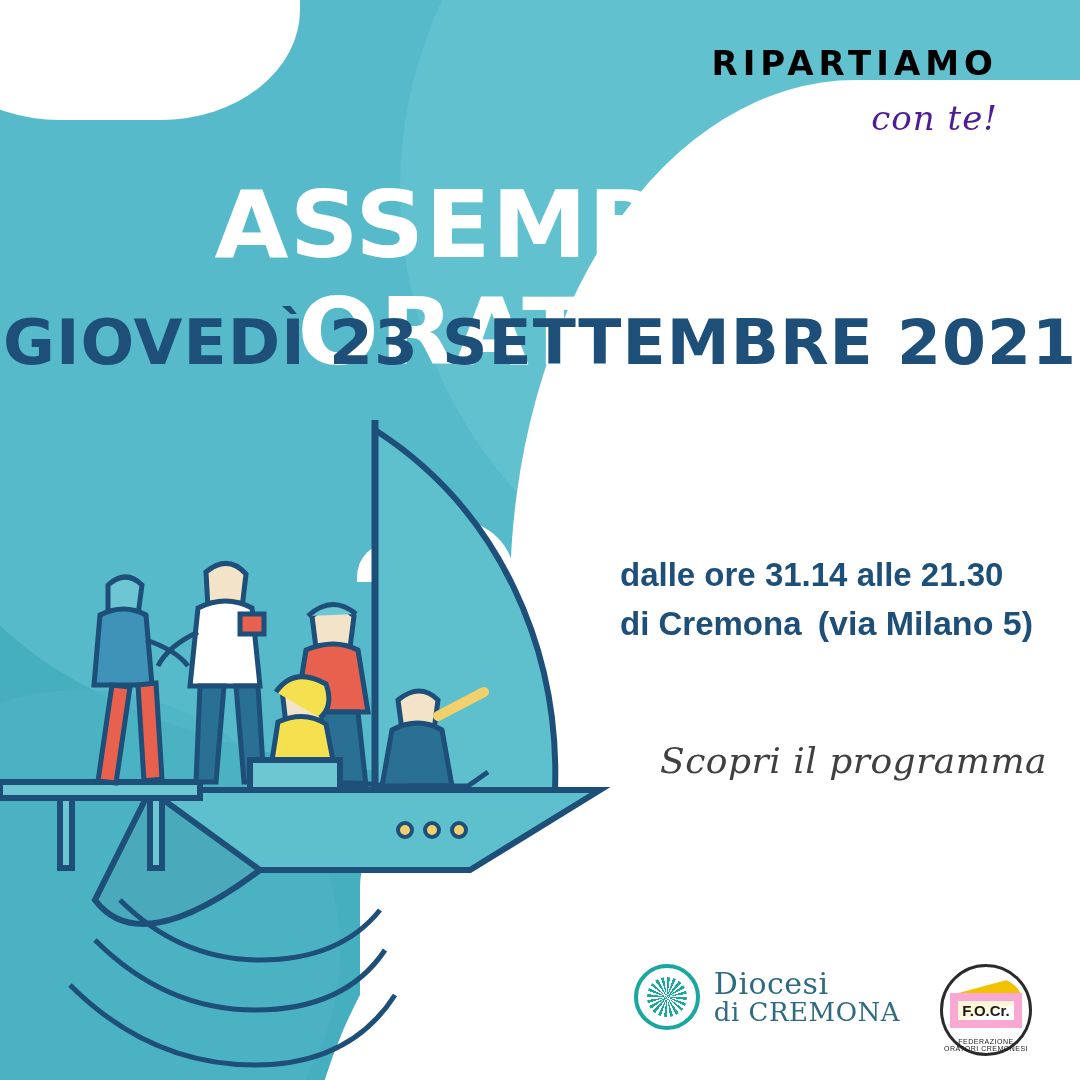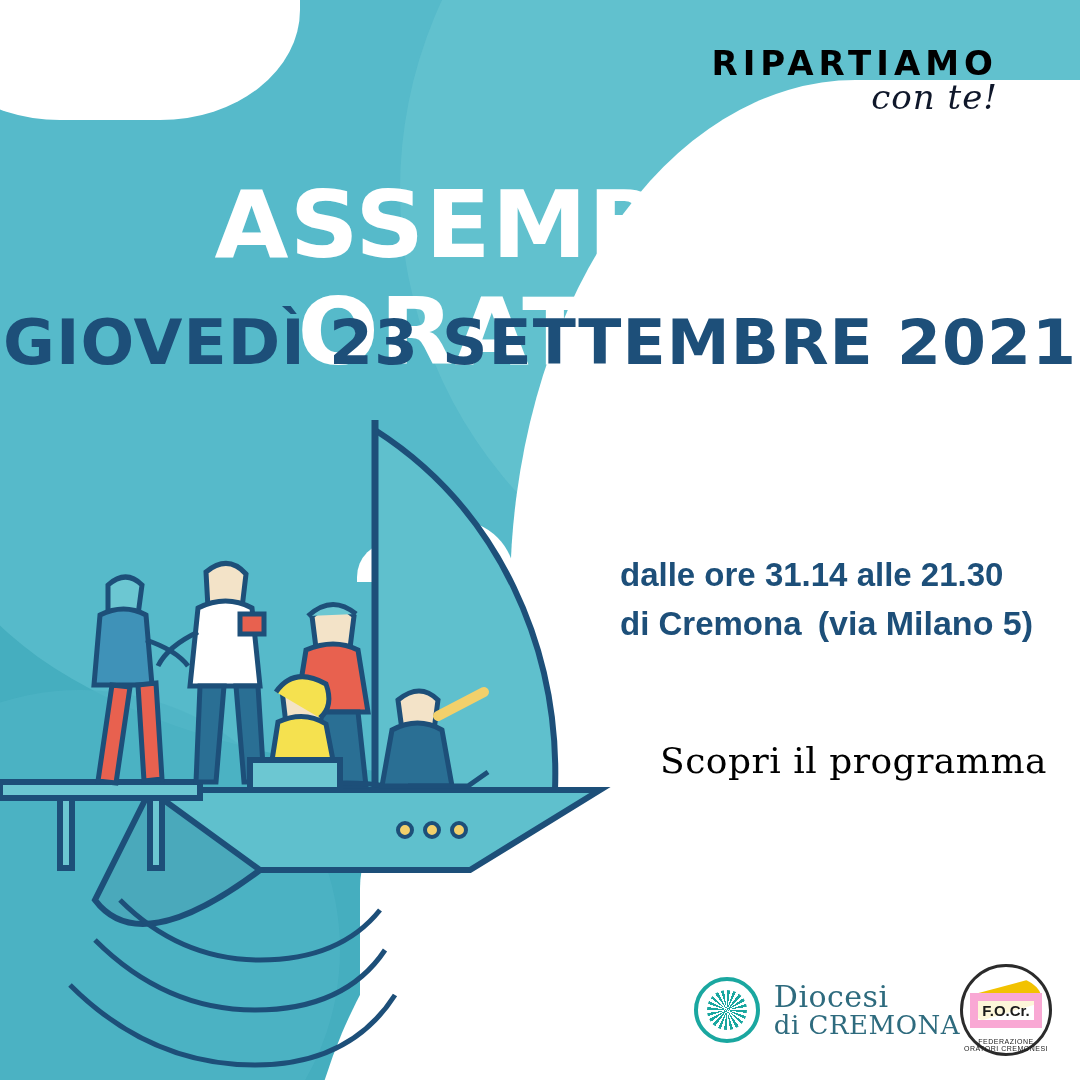--- a/index.html
+++ b/index.html
@@ -129,25 +129,25 @@
     line-height: 1;
   }
   .ripartiamo .main {
     font-family: "DejaVu Sans", sans-serif;
     font-weight: bold;
     font-size: 34px;
     letter-spacing: 5px;
     color: #000000;
   }
   .ripartiamo .sub {
-    margin-top: 0;
+    margin-top: 21px;
     font-family: "DejaVu Serif", serif;
     font-style: italic;
     font-size: 34px;
-    color: #0f172a;
+    color: #4c1d95;
     letter-spacing: 1px;
   }
 
   
   .title {
     position: absolute;
     left: 0;
     right: 0;
     top: 172px;
     text-align: center;
@@ -189,42 +189,44 @@
   }
   .info .line .small {
     font-size: 34px;
     margin-left: 7px;
   }
   .cta {
     position: absolute;
     left: 660px;
     top: 740px;
     font-family: "DejaVu Serif", serif;
+    font-style: italic;
     font-size: 36px;
-    color: #000000;
+    color: #404040;
     letter-spacing: .5px;
     cursor: pointer;
   }
 
   
   .illustration {
     position: absolute;
     left: 0;
     top: 400px;
     width: 660px;
     height: 680px;
   }
 
   
   .logos {
     position: absolute;
-    right: 28px;
+    right: 48px;
     bottom: 24px;
     display: flex;
-    align-items: center;
+    align-items: flex-start;
+    gap: 40px;
   }
   .diocesi {
     display: flex;
     align-items: center;
     gap: 14px;
   }
   .diocesi .mark {
     width: 58px;
     height: 58px;
     border-radius: 50%;

